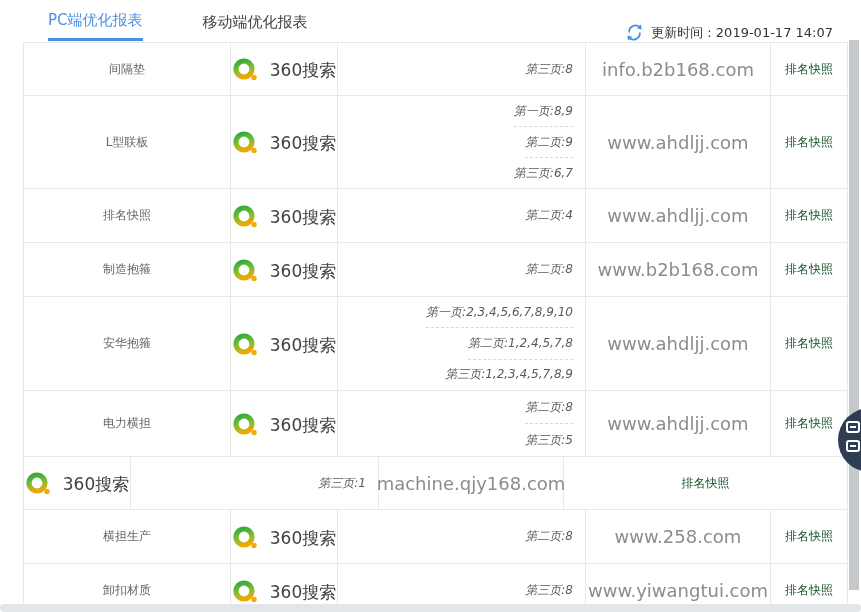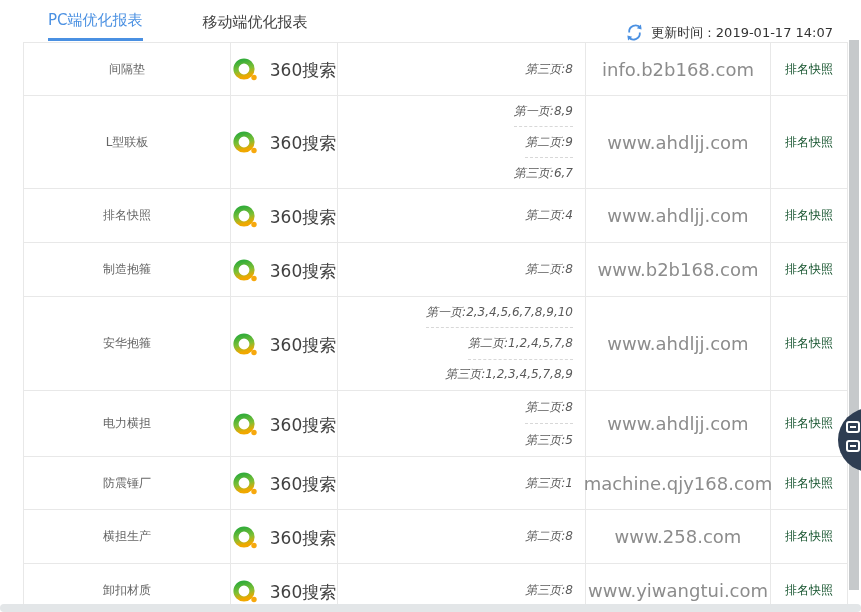--- a/index.html
+++ b/index.html
@@ -187,21 +187,20 @@
       </div>
       <div class="cell c-pg">
         <div class="page-line sep">第二页:8</div>
         <div class="page-line">第三页:5</div>
       </div>
       <div class="cell c-dom">www.ahdljj.com</div>
       <div class="cell c-snap">排名快照</div>
     </div>
 
     <div class="trow h53">
-      <div class="cell c-kw">防震锤厂</div>
       <div class="cell c-eng">
         <div class="logo360">
           <svg width="26" height="26" viewBox="0 0 26 26">
               <use href="#logo360ring"></use>
             </svg>
           <span class="ltext">360搜索</span>
         </div>
       </div>
       <div class="cell c-pg">
         <div class="page-line">第三页:1</div>

